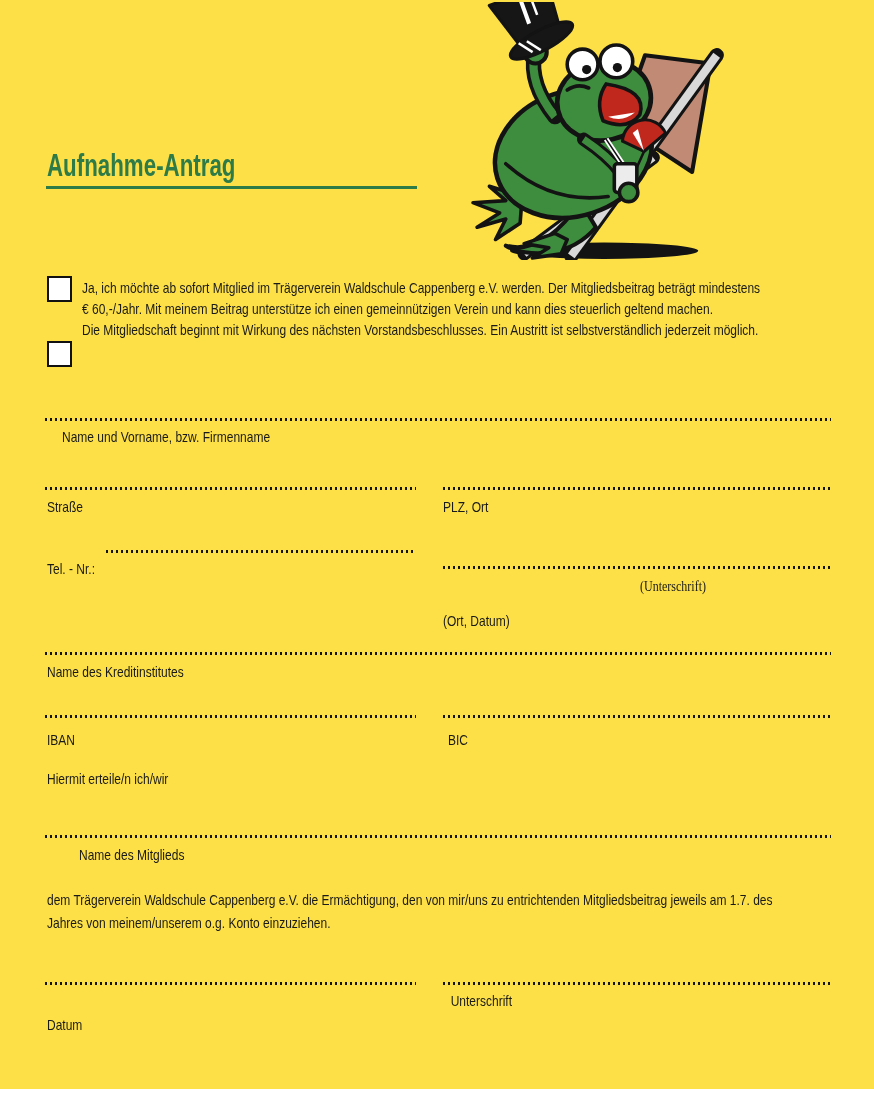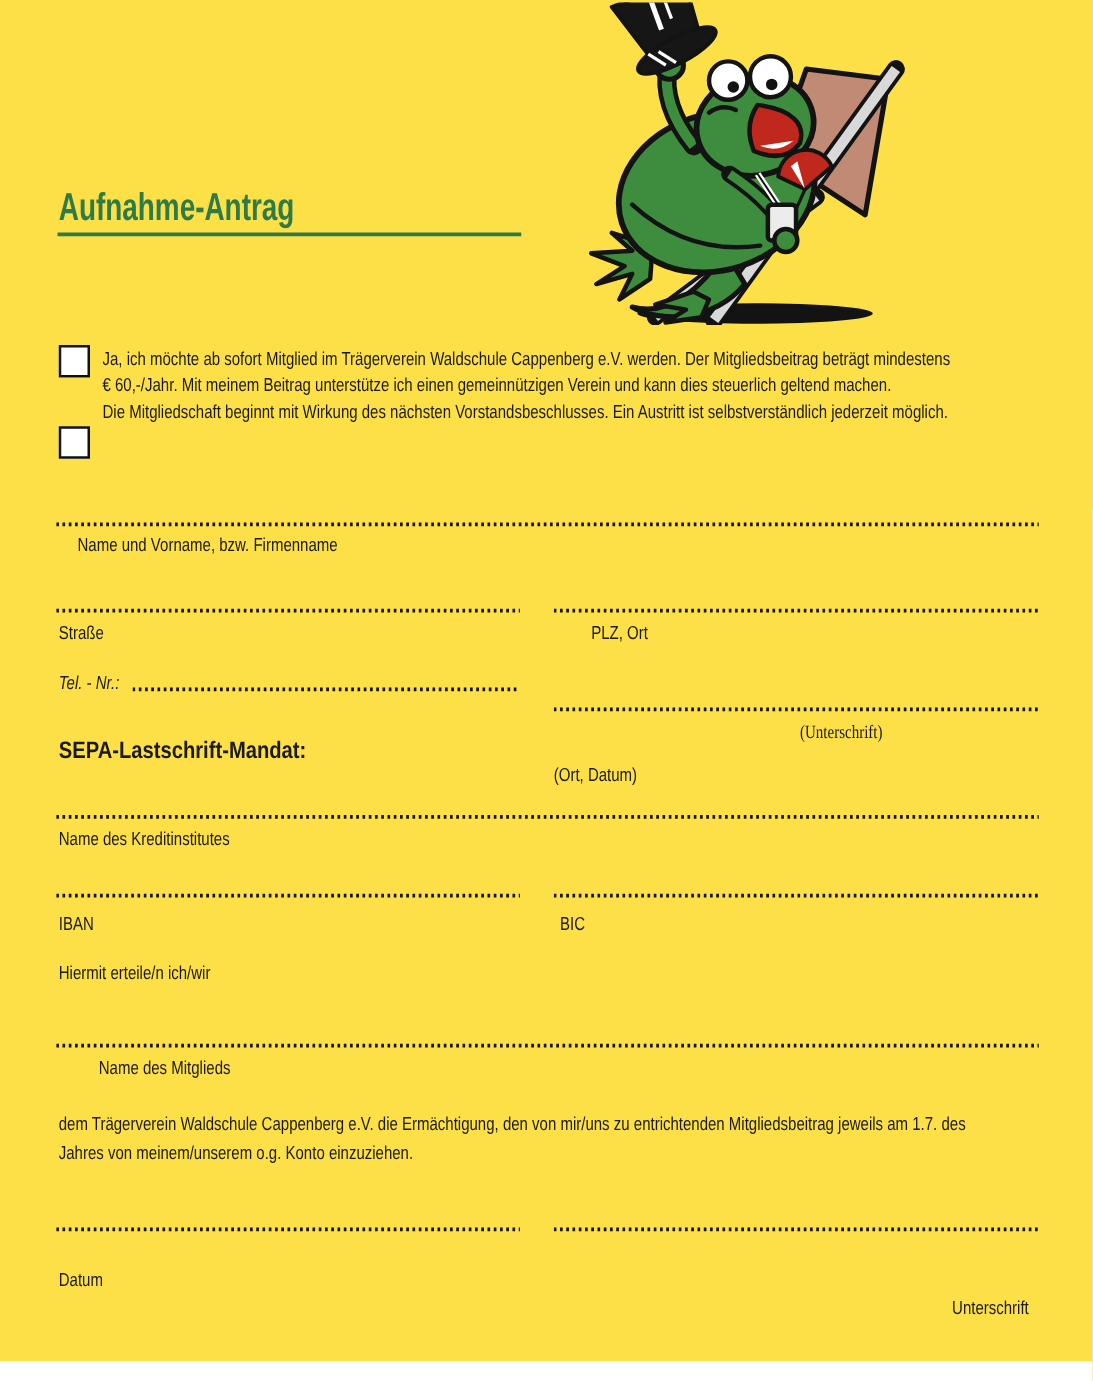--- a/index.html
+++ b/index.html
@@ -113,40 +113,37 @@
   <div class="dotline" style="left:45px; top:418px; width:786px;"></div>
   <div class="abs label-txt" style="left:47px; top:428px;margin-left:15px;">
     <span class="cond">Name und Vorname, bzw. Firmenname</span>
   </div>
 
   <div class="dotline" style="left:45px; top:487px; width:371px;"></div>
   <div class="dotline" style="left:443px; top:487px; width:388px;"></div>
   <div class="abs label-txt" style="left:47px; top:498px;">
     <span class="cond">Straße</span>
   </div>
-  <div class="abs label-txt" style="left:443px; top:498px;margin-left:30px;">
+  <div class="abs label-txt" style="left:443px; top:498px;">
     <span class="cond">PLZ, Ort</span>
   </div>
 
-  <div class="abs label-txt" style="left:47px; top:538px;font-style:italic;">
+  <div class="abs label-txt" style="left:47px; top:560px;">
     <span class="cond">Tel. - Nr.:</span>
   </div>
   <div class="dotline" style="left:106px; top:550px; width:310px;"></div>
 
   <div class="dotline" style="left:443px; top:566px; width:388px;"></div>
   <div class="abs label-txt" style="left:443px; top:612px;">
     <span class="cond">(Ort, Datum)</span>
   </div>
   <div class="abs label-txt" style="left:640px; top:578px;font-family:Liberation Serif, serif;">
     <span class="cond">(Unterschrift)</span>
   </div>
 
-  <div class="abs sepa-hdr" style="left:47px; top:590px;">
-    <span class="cond85">SEPA-Lastschrift-Mandat:</span>
-  </div>
 
   <div class="dotline" style="left:45px; top:652px; width:786px;"></div>
   <div class="abs label-txt" style="left:47px; top:663px;">
     <span class="cond">Name des Kreditinstitutes</span>
   </div>
 
   <div class="dotline" style="left:45px; top:715px; width:371px;"></div>
   <div class="dotline" style="left:443px; top:715px; width:388px;"></div>
   <div class="abs label-txt" style="left:47px; top:731px;">
     <span class="cond">IBAN</span>
@@ -167,17 +164,17 @@
   <div class="abs body-txt" style="left:47px; top:888px; line-height:23px;">
     <span class="cond">dem Trägerverein Waldschule Cappenberg e.V. die Ermächtigung, den von mir/uns zu entrichtenden Mitgliedsbeitrag jeweils am 1.7. des</span><br>
     <span class="cond">Jahres von meinem/unserem o.g. Konto einzuziehen.</span>
   </div>
 
   <div class="dotline" style="left:45px; top:982px; width:371px;"></div>
   <div class="dotline" style="left:443px; top:982px; width:388px;"></div>
   <div class="abs label-txt" style="left:47px; top:992px;margin-top:24px;">
     <span class="cond">Datum</span>
   </div>
-  <div class="abs label-txt" style="left:443px; top:992px; width:388px; text-align:right;margin-top:46px;">
+  <div class="abs label-txt" style="left:443px; top:992px; width:388px; text-align:left;">
     <span class="cond" style="transform-origin:50% 0;">Unterschrift</span>
   </div>
 
 </div>
 
 </body></html>

